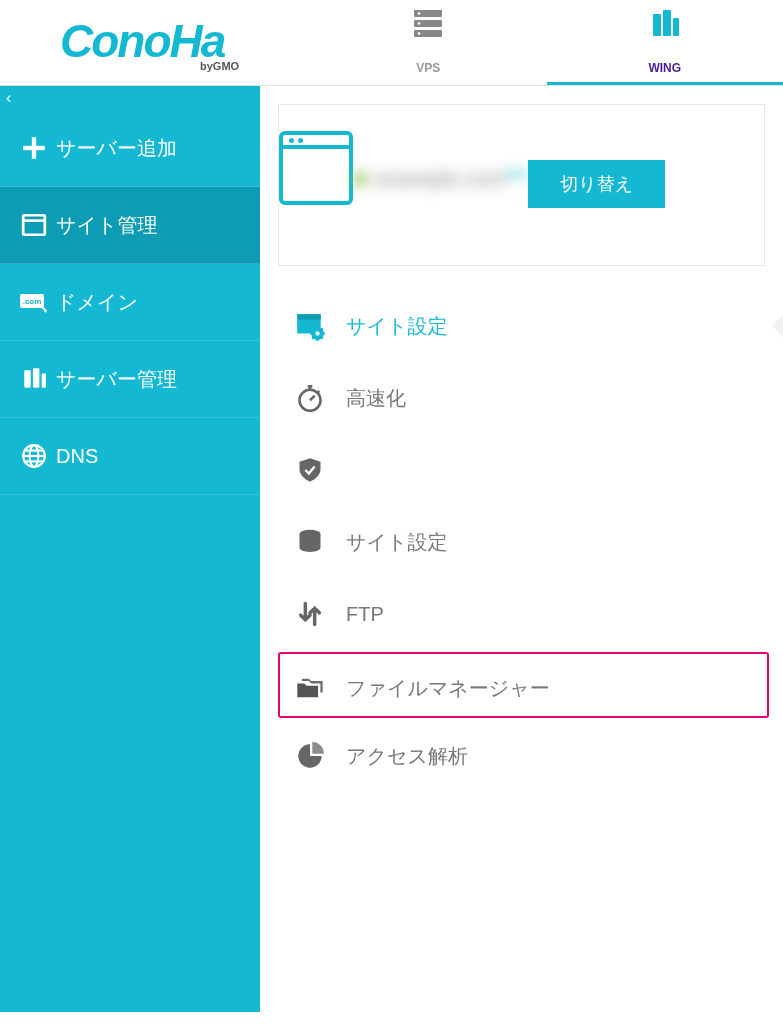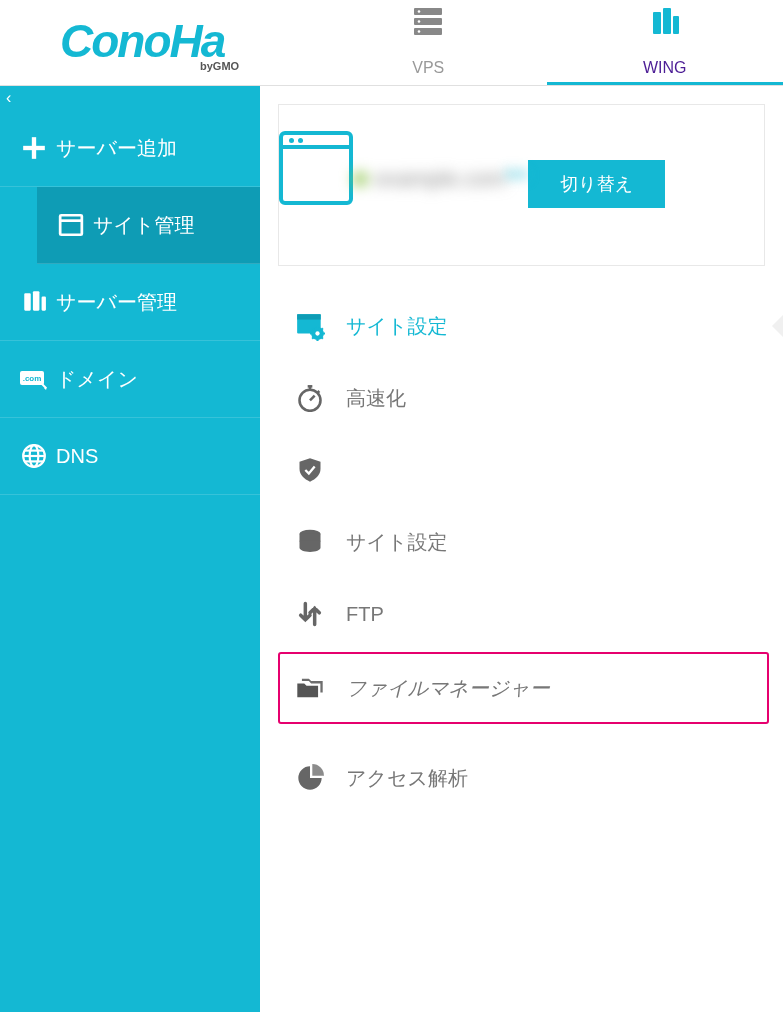--- a/index.html
+++ b/index.html
@@ -4,43 +4,43 @@
   <style>
     * { margin: 0; padding: 0; box-sizing: border-box; }
     body { font-family: -apple-system, BlinkMacSystemFont, "Segoe UI", sans-serif; width: 783px; height: 1024px; overflow: hidden; background: #fff; }
     .header { display: flex; align-items: center; height: 86px; border-bottom: 1px solid #e0e0e0; }
     .logo-area { width: 310px; display: flex; align-items: center; padding-left: 60px; }
     .logo { color: #14b8d3; font-size: 46px; font-weight: 700; letter-spacing: -2px; font-style: italic; }
     .logo-sub { font-size: 11px; color: #555; margin-top: -8px; margin-left: 140px; font-weight: bold;}
     .tabs { display: flex; flex: 1; height: 100%; }
     .tab { flex: 1; display: flex; flex-direction: column; align-items: center; justify-content: center; gap: 4px; cursor: pointer; border-bottom: 3px solid transparent; }
     .tab.active { border-bottom: 3px solid #14b8d3; color: #14b8d3; }
-    .tab .tab-label { font-size: 16px; font-weight: 400; color: #999; margin-top: 13px; }
+    .tab .tab-label { font-size: 12px; font-weight: 700; color: #999; margin-top: 13px; }
     .tab.active .tab-label { color: #4c1d95; }
     .tab .tab-icon svg { width: 36px; height: 32px; }
     .main { display: flex; height: calc(100% - 98px); }
     .sidebar { width: 260px; background: #14b8d3; color: #fff; display: flex; flex-direction: column; }
     .sb-collapse { height: 24px; display:flex; align-items:center; padding-left:6px; color:#fff; font-size:16px;}
     .sb-item { display: flex; align-items: center; gap: 8px; padding: 24px 20px; cursor: pointer; font-size: 20px; font-weight: 500; border-bottom: 1px solid rgba(255,255,255,0.15); }
     .sb-item .sb-icon { width: 28px; height: 28px; display:flex; align-items:center; justify-content:center; }
-    .sb-item.active { background: #0e9cb5; margin-left: 37px; }
+    .sb-item.active { background: #0e9cb5; }
     .content { flex: 1; display: flex; flex-direction: column; }
     .site-card { margin: 18px 18px 24px 18px; background: #fff; border: 1px solid #e8e8e8; display: flex; align-items: center; padding: 26px 0 28px 0; }
     .app-icon { width: 74px; height: 74px; border: 4px solid #14b8d3; border-radius: 6px; position: relative; margin-bottom: 32px; }
     .app-icon::before { content:""; position:absolute; top:10px; left:0; right:0; height:4px; background:#14b8d3;}
     .app-icon::after { content:""; position:absolute; top:3px; left:6px; width:5px; height:5px; background:#14b8d3; border-radius:50%; box-shadow: 9px 0 0 #14b8d3;}
     .site-name { filter: blur(7px); font-size:22px; color:#888; margin-bottom:10px; display:flex; align-items:center; gap:8px;}
     .site-name::before{content:""; width:14px; height:14px; background:#8bc34a; border-radius:50%;}
     .site-sub { filter: blur(6px); color:#14b8d3; font-size:15px; margin-bottom:22px;}
     .switch-btn { background:#14b8d3; color:#fff; border:none; padding:12px 32px; font-size:18px; cursor:pointer;}
     .submenu { display:flex; flex-direction:column; }
     .sm-item { display:flex; align-items:center; gap:20px; padding:20px 24px 20px 34px; cursor:pointer; font-size:20px; color:#777; position: relative;}
     .sm-item.sel { color:#14b8d3; }
     .sm-item.sel::after { content:""; position:absolute; right:-1px; top:50%; transform:translateY(-50%); width:0; height:0; border-top:12px solid transparent; border-bottom:12px solid transparent; border-right:12px solid #f0f0f0;}
-    .sm-item.highlight { border:2px solid #e6006e; border-radius:3px; margin: 2px 14px 18px 18px; padding: 18px 8px 18px 14px; font-style: italic;}
+    .sm-item.highlight { border:2px solid #e6006e; border-radius:3px; margin: 2px 14px 2px 18px; padding: 18px 8px 12px 14px;}
     .sm-icon { width:32px; height:32px; display:flex; align-items:center; justify-content:center; }
   </style>
 </head>
 <body>
 
 <div class="header">
   <div class="logo-area">
     <div>
       <div class="logo">ConoHa</div>
       <div class="logo-sub">byGMO</div>
@@ -89,38 +89,38 @@
       <span class="sb-icon">
           <svg viewBox="0 0 24 24" width="26" height="26" fill="none" stroke="#fff" stroke-width="2.5">
             <rect x="2" y="3" width="20" height="18" rx="1"></rect>
             <line x1="2" y1="8" x2="22" y2="8"></line>
           </svg>
         </span>
       <span>サイト管理</span>
     </div>
     <div class="sb-item">
       <span class="sb-icon">
-          <svg viewBox="0 0 24 24" width="26" height="26" fill="#fff">
-            <rect x="3" y="4" width="6" height="16" rx="1"></rect>
-            <rect x="11" y="2" width="6" height="18" rx="1"></rect>
-            <rect x="19" y="7" width="4" height="13" rx="1"></rect>
-          </svg>
-        </span>
-      <span>サーバー管理</span>
-    </div>
-    <div class="sb-item">
-      <span class="sb-icon">
           <svg viewBox="0 0 28 20" width="30" height="22" fill="#fff">
             <rect x="0" y="2" width="24" height="14" rx="2"></rect>
             <text x="12" y="12" font-size="8" fill="#14b8d3" text-anchor="middle" font-weight="bold">.com</text>
             <path d="M21 14 l5 5" stroke="#fff" stroke-width="2"></path>
             <path d="M24 19 l3 -1 -1 3z" fill="#fff"></path>
           </svg>
         </span>
       <span>ドメイン</span>
+    </div>
+    <div class="sb-item">
+      <span class="sb-icon">
+          <svg viewBox="0 0 24 24" width="26" height="26" fill="#fff">
+            <rect x="3" y="4" width="6" height="16" rx="1"></rect>
+            <rect x="11" y="2" width="6" height="18" rx="1"></rect>
+            <rect x="19" y="7" width="4" height="13" rx="1"></rect>
+          </svg>
+        </span>
+      <span>サーバー管理</span>
     </div>
     <div class="sb-item">
       <span class="sb-icon">
           <svg viewBox="0 0 24 24" width="26" height="26" fill="none" stroke="#fff" stroke-width="2">
             <circle cx="12" cy="12" r="10"></circle>
             <ellipse cx="12" cy="12" rx="4" ry="10"></ellipse>
             <line x1="2" y1="12" x2="22" y2="12"></line>
             <line x1="3" y1="7" x2="21" y2="7"></line>
             <line x1="3" y1="17" x2="21" y2="17"></line>
           </svg>

